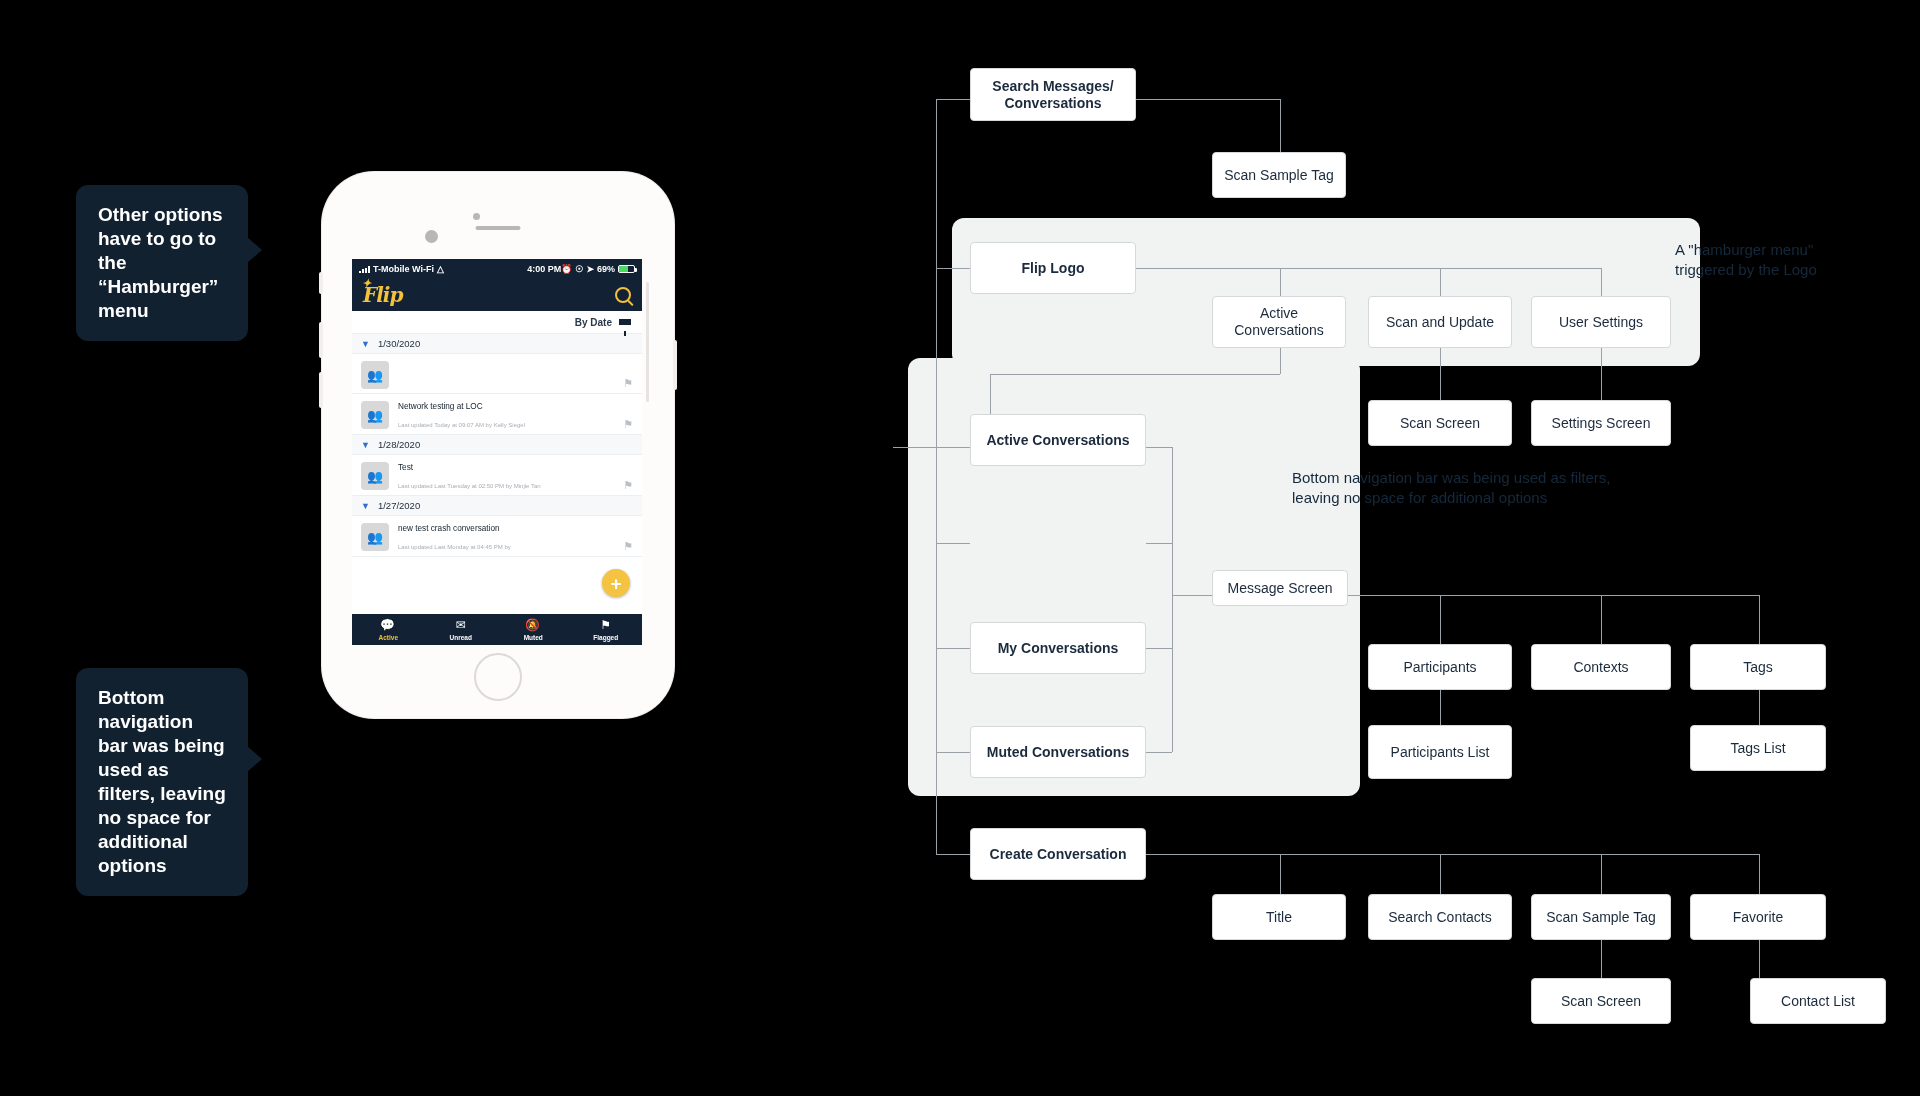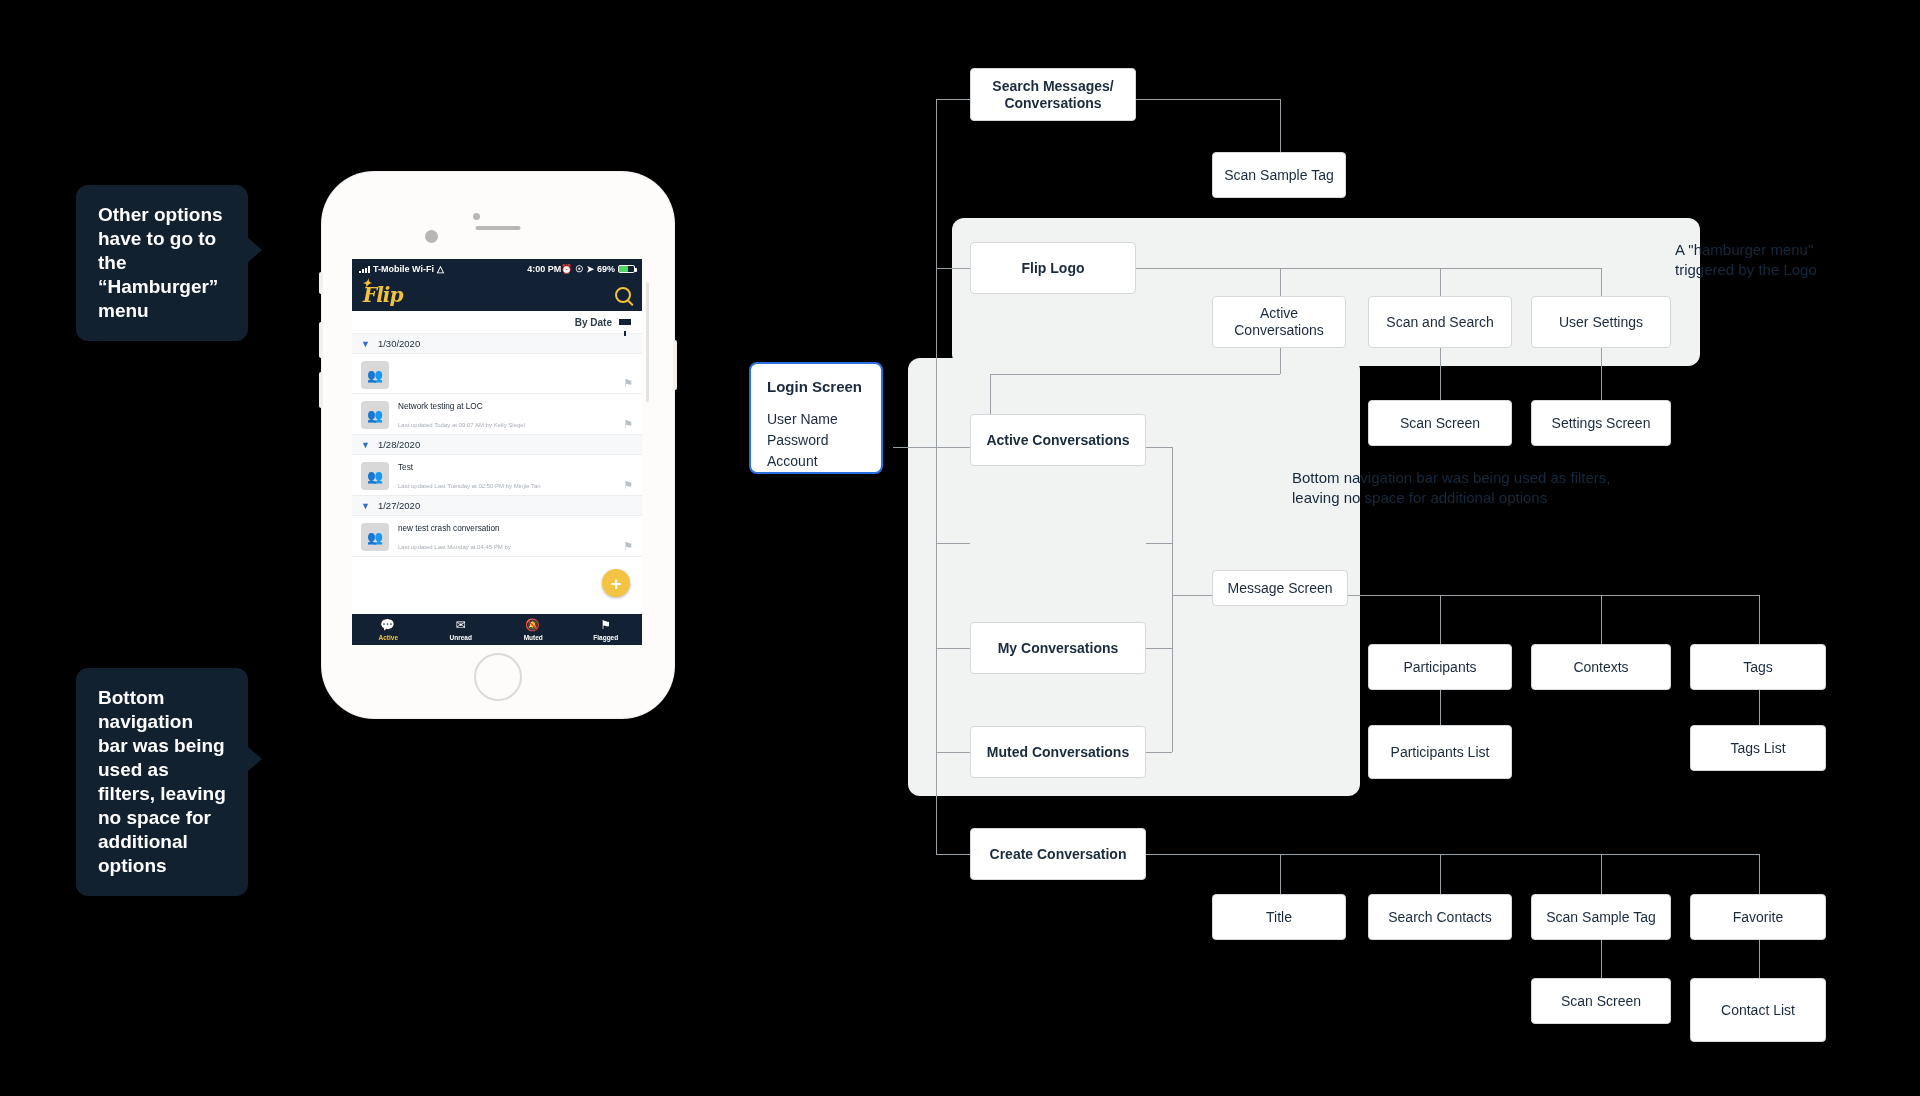--- a/index.html
+++ b/index.html
@@ -341,34 +341,28 @@
   <div class="edge v" style="left:1759px;top:926px;height:58px;"></div>
 
   <div class="node bold" style="left:970px;top:68px;width:166px;height:53px;">Search Messages/ Conversations</div>
 
   <div class="node" style="left:1212px;top:152px;width:134px;height:46px;">Scan Sample Tag</div>
 
   <div class="node bold" style="left:970px;top:242px;width:166px;height:52px;">Flip Logo</div>
 
   <div class="node" style="left:1212px;top:296px;width:134px;height:52px;">Active Conversations</div>
 
-  <div class="node" style="left:1368px;top:296px;width:144px;height:52px;">Scan and Search</div>
+  <div class="node" style="left:1368px;top:296px;width:144px;height:52px;">Scan and Update</div>
 
   <div class="node" style="left:1531px;top:296px;width:140px;height:52px;">User Settings</div>
 
   <div class="node" style="left:1368px;top:400px;width:144px;height:46px;">Scan Screen</div>
 
   <div class="node" style="left:1531px;top:400px;width:140px;height:46px;">Settings Screen</div>
 
-  <div class="node sel login" style="left:749px;top:362px;width:134px;height:112px;">
-    <div class="lg-title">Login Screen</div>
-    <div class="lg-row">User Name</div>
-    <div class="lg-row">Password</div>
-    <div class="lg-row">Account</div>
-  </div>
 
   <div class="node bold" style="left:970px;top:414px;width:176px;height:52px;">Active Conversations</div>
   <div class="node bold" style="left:970px;top:622px;width:176px;height:52px;">My Conversations</div>
   <div class="node bold" style="left:970px;top:726px;width:176px;height:52px;">Muted Conversations</div>
 
   <div class="node" style="left:1212px;top:570px;width:136px;height:36px;">Message Screen</div>
 
   <div class="node" style="left:1368px;top:644px;width:144px;height:46px;">Participants</div>
   <div class="node" style="left:1531px;top:644px;width:140px;height:46px;">Contexts</div>
   <div class="node" style="left:1690px;top:644px;width:136px;height:46px;">Tags</div>
@@ -377,18 +371,18 @@
   <div class="node" style="left:1690px;top:725px;width:136px;height:46px;">Tags List</div>
 
   <div class="node bold" style="left:970px;top:828px;width:176px;height:52px;">Create Conversation</div>
 
   <div class="node" style="left:1212px;top:894px;width:134px;height:46px;">Title</div>
   <div class="node" style="left:1368px;top:894px;width:144px;height:46px;">Search Contacts</div>
   <div class="node" style="left:1531px;top:894px;width:140px;height:46px;">Scan Sample Tag</div>
   <div class="node" style="left:1690px;top:894px;width:136px;height:46px;">Favorite</div>
 
   <div class="node" style="left:1531px;top:978px;width:140px;height:46px;">Scan Screen</div>
-  <div class="node" style="left:1690px;top:978px;width:136px;height:64px;">Contact List</div>
+  <div class="node" style="left:1750px;top:978px;width:136px;height:46px;">Contact List</div>
 
   <div class="note" style="left:1675px;top:240px;width:200px;">A "hamburger menu" triggered by the Logo</div>
   <div class="note" style="left:1292px;top:468px;width:360px;">Bottom navigation bar was being used as filters, leaving no space for additional options</div>
 
 </div>
 
 </body></html>

